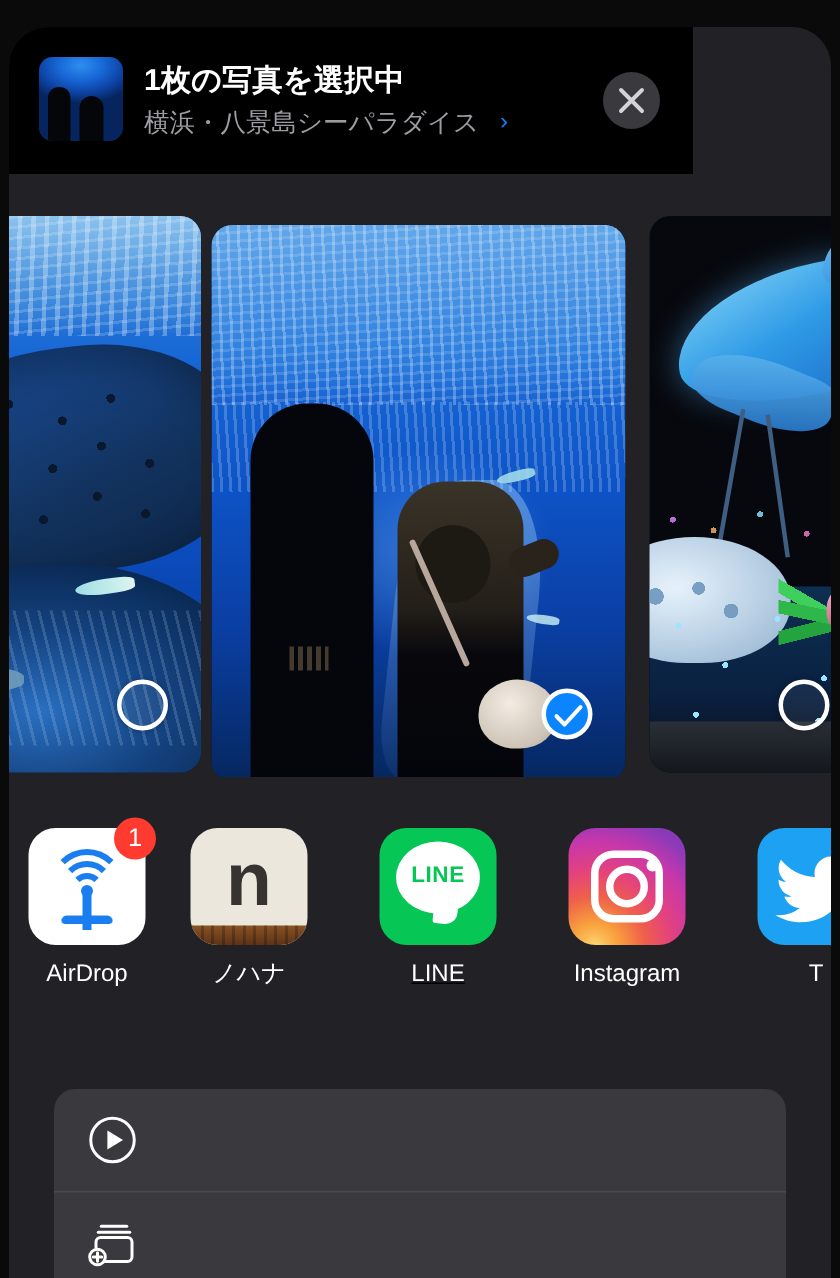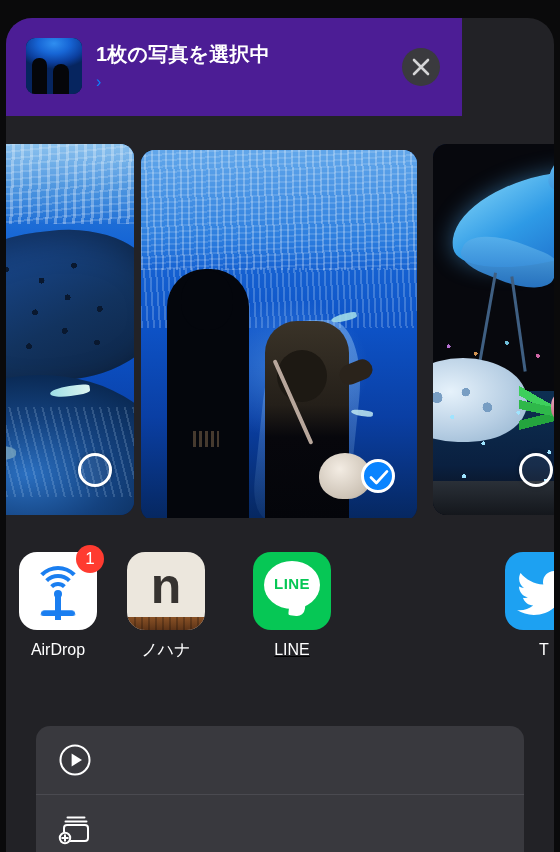--- a/index.html
+++ b/index.html
@@ -15,21 +15,21 @@
   .sheet {
     position:absolute; left:6px; top:18px; width:548px; height:834px;
     background:#222226;
     border-radius:26px 26px 0 0;
     overflow:hidden;
   }
 
   
   .header {
     position:absolute; left:0; top:0; width:456px; height:98px;
-    background:#4c1d95;
+    background:#000000;
   }
   .hdr-thumb {
     position:absolute; left:20px; top:20px; width:56px; height:56px;
     border-radius:9px; overflow:hidden; background:#06142e;
   }
   .hdr-thumb .water {
     position:absolute; inset:0;
     background:
       radial-gradient(ellipse 70% 45% at 50% 10%, #2f8ef0 0%, #1766d6 40%, #0c3f9e 75%, #06255f 100%);
   }
@@ -436,20 +436,21 @@
     <div class="header">
       <div class="hdr-thumb">
         <div class="water"></div>
         <div class="sil1"></div>
         <div class="sil2"></div>
       </div>
 
       <div class="hdr-text">
         <div class="hdr-title">1枚の写真を選択中</div>
         <div class="hdr-sub-row">
+          <span class="hdr-sub">横浜・八景島シーパラダイス</span>
           <span class="hdr-options">
             <span class="chev">›</span>
           </span>
         </div>
       </div>
 
       <div class="close-btn">
         <span>
           <svg width="18" height="18" viewBox="0 0 18 18">
             <path d="M2 2 L16 16 M16 2 L2 16" stroke="#d4d4d6" stroke-width="2.6" stroke-linecap="round"></path>
@@ -548,20 +549,30 @@
         <div class="app-icon">
           <div class="ln-tile">
             <div class="ln-bubble"></div>
             <div class="ln-tail"></div>
             <div class="ln-text">LINE</div>
           </div>
         </div>
         <div class="app-label">LINE</div>
       </div>
 
+      <div class="app" style="left:366px;">
+        <div class="app-icon">
+          <div class="ig-tile">
+            <div class="ig-frame"></div>
+            <div class="ig-lens"></div>
+            <div class="ig-dot"></div>
+          </div>
+        </div>
+        <div class="app-label">Instagram</div>
+      </div>
 
       <div class="app" style="left:492px;">
         <div class="app-icon">
           <div class="tw-tile">
             <span class="tw-bird">
               <svg width="58" height="48" viewBox="0 0 58 48">
                 <path d="M56 6c-2 1-4.2 1.7-6.5 2 2.3-1.4 4.1-3.6 5-6.2-2.2 1.3-4.6 2.2-7.2 2.7C45.2 2.3 42.3 1 39.1 1c-6.1 0-11.1 5-11.1 11.1 0 .9.1 1.7.3 2.5C19.1 14.2 11 9.8 5.6 3.1c-1 1.7-1.5 3.6-1.5 5.6 0 3.8 2 7.2 4.9 9.2-1.8-.1-3.5-.6-5-1.4v.1c0 5.4 3.8 9.9 8.9 10.9-.9.3-1.9.4-2.9.4-.7 0-1.4-.1-2.1-.2 1.4 4.4 5.5 7.6 10.3 7.7-3.8 3-8.5 4.8-13.7 4.8-.9 0-1.8-.1-2.6-.2 4.9 3.1 10.7 4.9 16.9 4.9 20.3 0 31.4-16.8 31.4-31.4v-1.4C52.6 10.3 54.5 8.3 56 6z" fill="#ffffff"></path>
               </svg>
             </span>
           </div>

